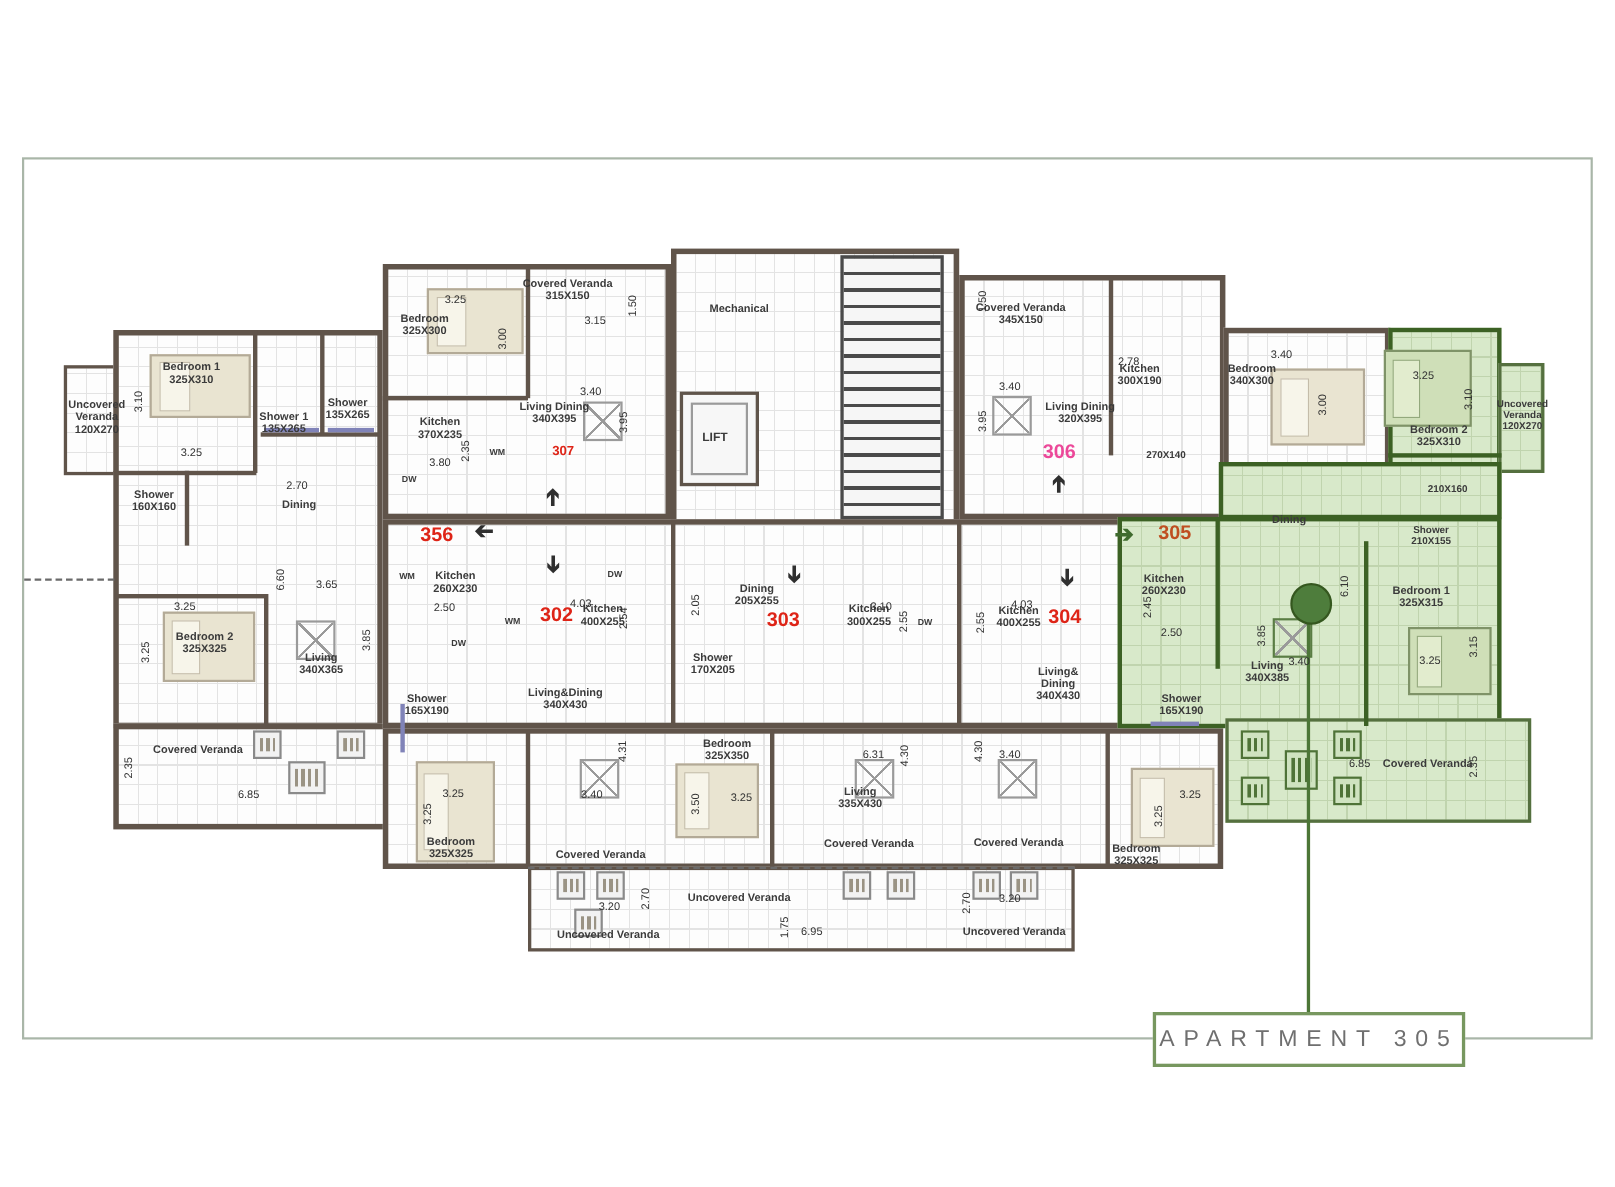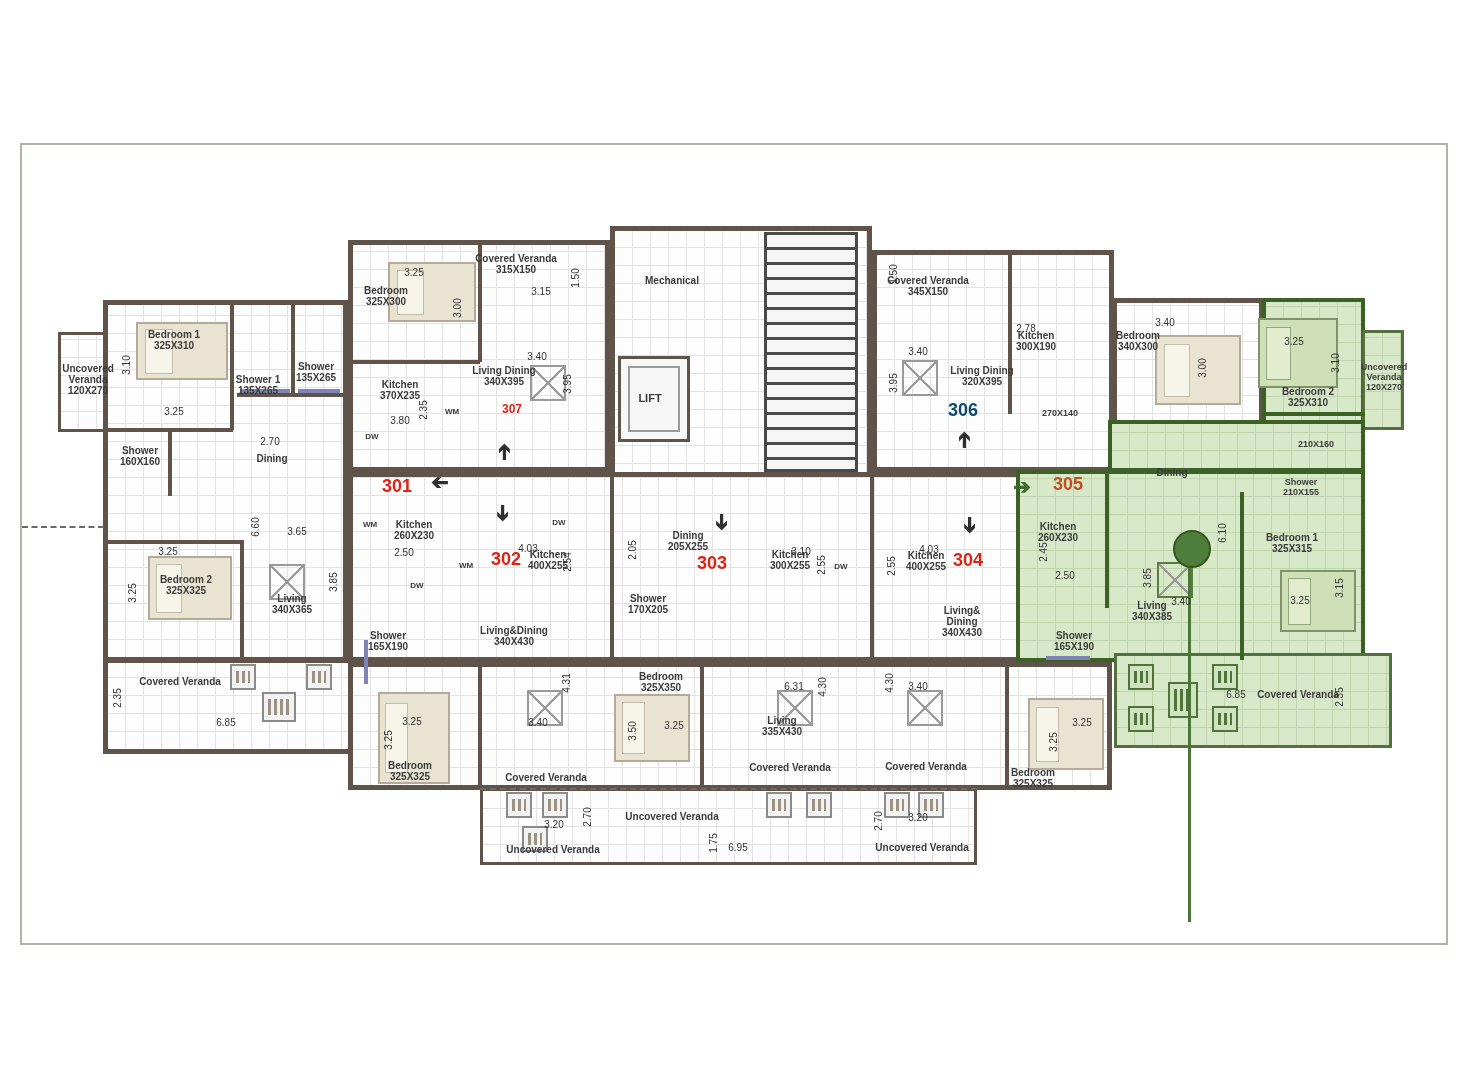--- a/index.html
+++ b/index.html
@@ -142,20 +142,23 @@
   <div class="chair" style="left:884px;top:792px"></div>
   <div class="chair" style="left:918px;top:792px"></div>
   <div class="chair green" style="left:1128px;top:664px"></div>
   <div class="chair green" style="left:1212px;top:664px"></div>
   <div class="chair green" style="left:1128px;top:706px"></div>
   <div class="chair green" style="left:1212px;top:706px"></div>
   <div class="chair green" style="left:1168px;top:682px;width:30px;height:36px"></div>
 
   <div id="leader-line"></div>
   <div id="leader-dot"></div>
+  <div id="apt-box">
+    <span>APARTMENT 305</span>
+  </div>
 
   <div id="labels-layer">
       <div class="lbl" style="left: 88px; top: 380px;">Uncovered
 Veranda
 120X270</div>
       <div class="lbl" style="left: 174px; top: 340px;">Bedroom 1
 325X310</div>
       <div class="lbl" style="left: 258px; top: 385px;">Shower 1
 135X265</div>
       <div class="lbl" style="left: 316px; top: 372px;">Shower
@@ -299,26 +302,26 @@
       <div class="lbl dim rot" style="left: 879px; top: 821px;">2.70</div>
       <div class="lbl dim rot" style="left: 714px; top: 843px;">1.75</div>
       <div class="lbl dim" style="left: 738px; top: 848px;">6.95</div>
       <div class="lbl" style="left: 370px; top: 525px; font-size: 8px;">WM</div>
       <div class="lbl" style="left: 417px; top: 586px; font-size: 8px;">DW</div>
       <div class="lbl" style="left: 452px; top: 412px; font-size: 8px;">WM</div>
       <div class="lbl" style="left: 372px; top: 437px; font-size: 8px;">DW</div>
       <div class="lbl" style="left: 559px; top: 523px; font-size: 8px;">DW</div>
       <div class="lbl" style="left: 466px; top: 566px; font-size: 8px;">WM</div>
       <div class="lbl" style="left: 841px; top: 567px; font-size: 8px;">DW</div>
-      <div class="lbl" style="left: 397px; top: 486px; font-size: 18px; color: rgb(222, 36, 23); font-weight: bold;">301</div>
+      <div class="lbl" style="left: 397px; top: 486px; font-size: 18px; color: rgb(222, 36, 23); font-weight: bold;">356</div>
       <div class="lbl" style="left: 506px; top: 559px; font-size: 18px; color: rgb(222, 36, 23); font-weight: bold;">302</div>
       <div class="lbl" style="left: 712px; top: 563px; font-size: 18px; color: rgb(222, 36, 23); font-weight: bold;">303</div>
       <div class="lbl" style="left: 968px; top: 560px; font-size: 18px; color: rgb(222, 36, 23); font-weight: bold;">304</div>
       <div class="lbl" style="left: 1068px; top: 484px; font-size: 18px; color: rgb(191, 78, 32); font-weight: bold;">305</div>
-      <div class="lbl" style="left: 963px; top: 410px; font-size: 18px; color: #0c4a6e; font-weight: bold;">306</div>
+      <div class="lbl" style="left: 963px; top: 410px; font-size: 18px; color: #ec4899; font-weight: bold;">306</div>
       <div class="lbl" style="left: 512px; top: 410px; font-size: 12px; color: rgb(222, 36, 23); font-weight: bold;">307</div>
       <div class="arrow" style="left: 440px; top: 483px; transform: translate(-50%, -50%) rotate(180deg);">➔</div>
       <div class="arrow" style="left: 503px; top: 452px; transform: translate(-50%, -50%) rotate(270deg);">➔</div>
       <div class="arrow" style="left: 503px; top: 513px; transform: translate(-50%, -50%) rotate(90deg);">➔</div>
       <div class="arrow" style="left: 722px; top: 522px; transform: translate(-50%, -50%) rotate(90deg);">➔</div>
       <div class="arrow" style="left: 970px; top: 525px; transform: translate(-50%, -50%) rotate(90deg);">➔</div>
       <div class="arrow" style="left: 963px; top: 440px; transform: translate(-50%, -50%) rotate(270deg);">➔</div>
       <div class="arrow" style="left: 1022px; top: 486px; transform: translate(-50%, -50%) rotate(0deg); color: rgb(63, 107, 46);">➔</div>
     </div>
 </div>

